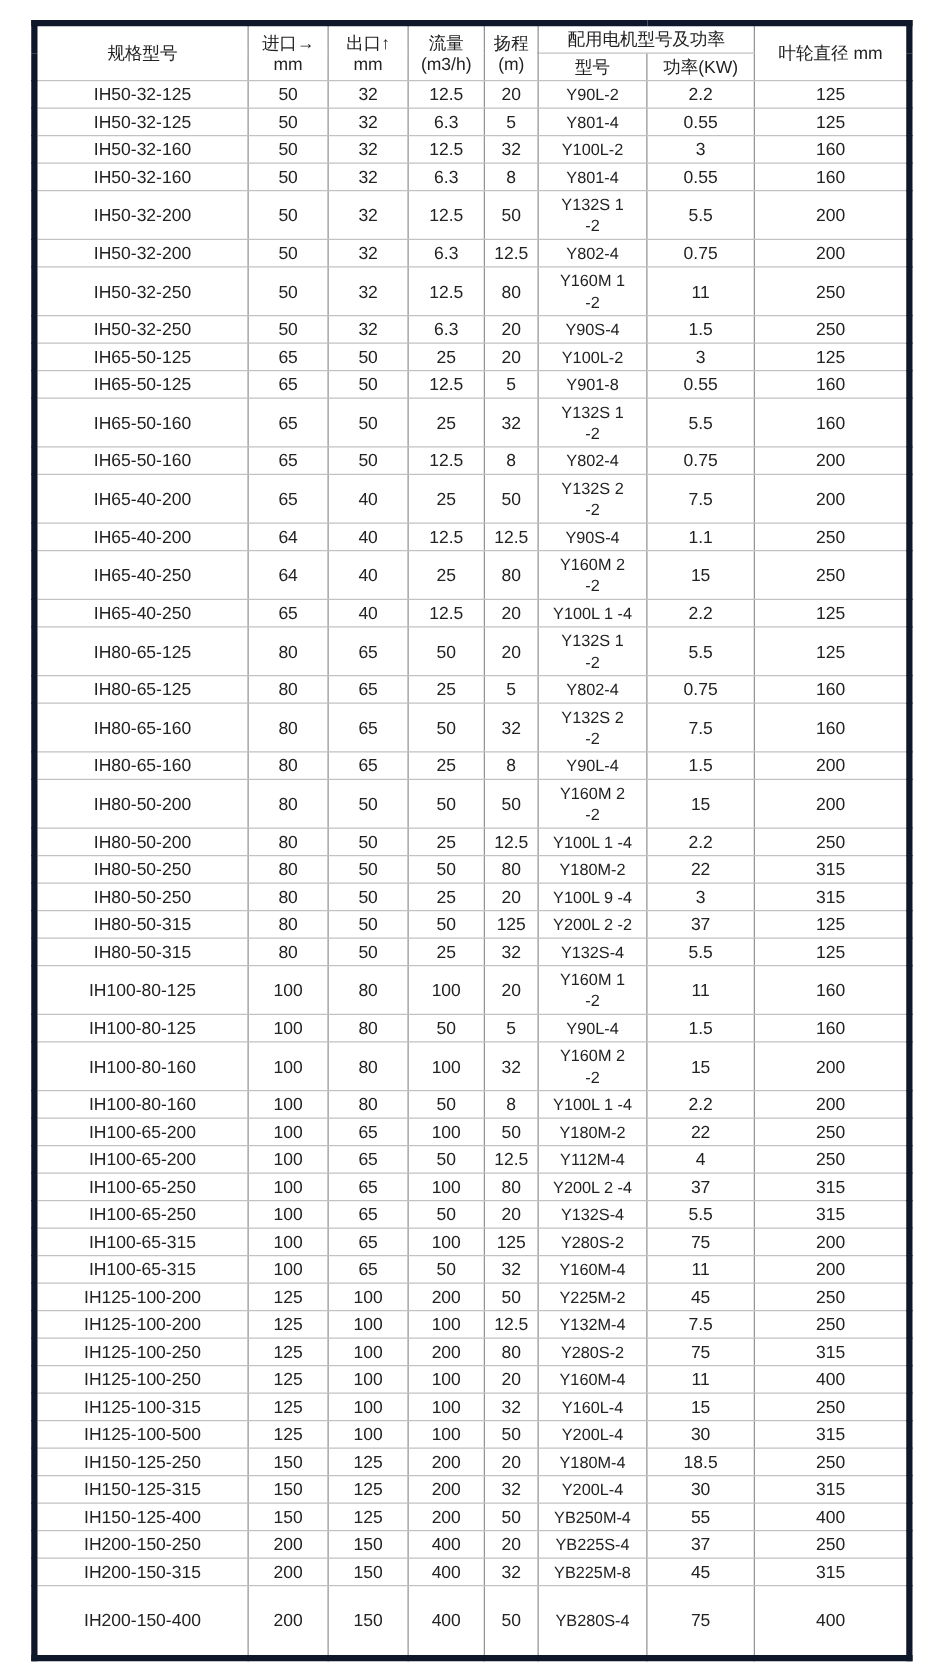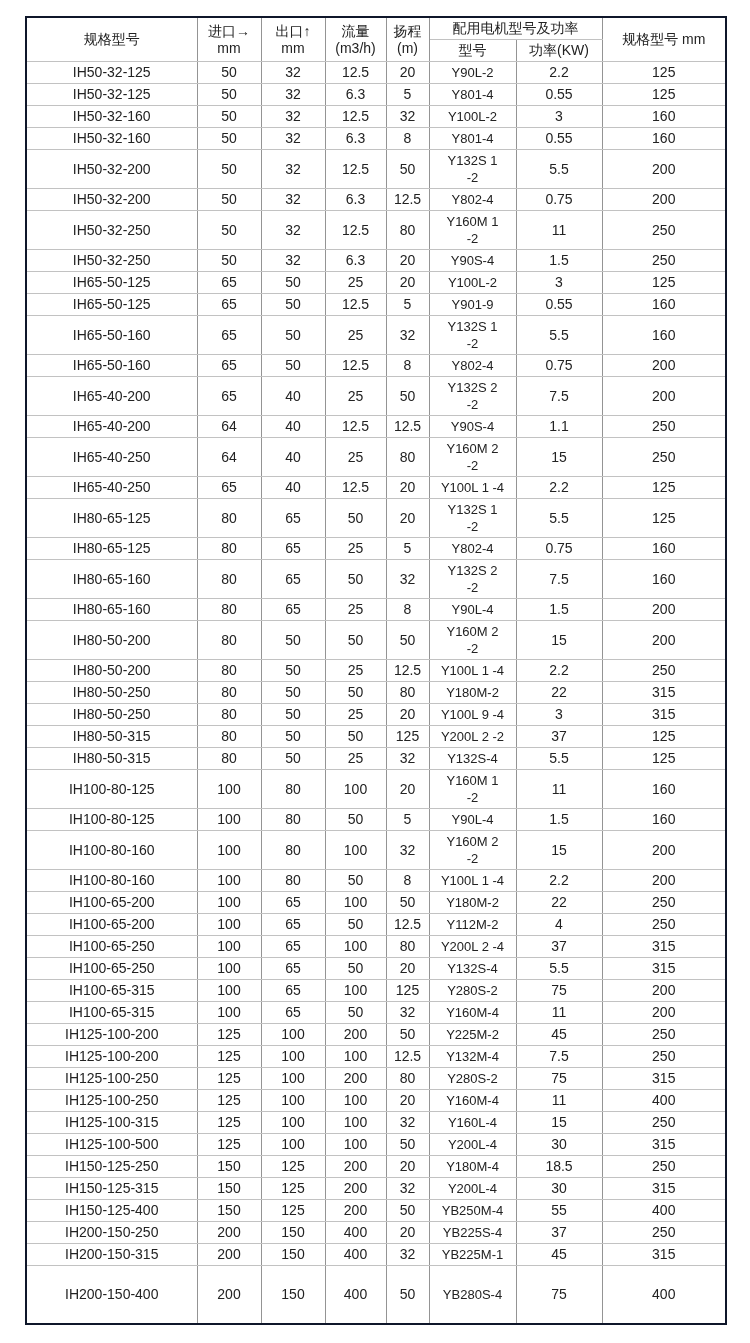--- a/index.html
+++ b/index.html
@@ -30,21 +30,21 @@
     border-top: 1px solid #c2c2c2;
     border-bottom: 1px solid #c2c2c2;
     text-align: center;
     vertical-align: middle;
     font-weight: normal;
     padding: 2px 3px;
     line-height: 17px;
     overflow: hidden;
   }
   table.spec {
-    border: 2px solid #0f172a;
+    border: 5px solid #0f172a;
   }
   table.spec thead th {
     border-top-color: #949494;
   }
   .prewrap { white-space: pre-line; }
   td.cell-model {
     white-space: pre-line;
     font-size: 13px;
     padding-left: 1px;
     padding-right: 1px;
@@ -72,21 +72,21 @@
         <th rowspan="2">规格型号</th>
         <th rowspan="2" class="prewrap">进口→
 mm</th>
         <th rowspan="2" class="prewrap">出口↑
 mm</th>
         <th rowspan="2" class="prewrap">流量
 (m3/h)</th>
         <th rowspan="2" class="prewrap">扬程
 (m)</th>
         <th colspan="2">配用电机型号及功率</th>
-        <th rowspan="2">规格型号 mm</th>
+        <th rowspan="2">叶轮直径 mm</th>
       </tr>
       <tr>
         <th>型号</th>
         <th>功率(KW)</th>
       </tr>
     </thead>
     <tbody id="rows">
         <tr>
           <td class="cell-spec">IH50-32-125</td>
           <td class="cell-inlet">50</td>
@@ -178,21 +178,21 @@
           <td class="cell-model">Y100L-2</td>
           <td class="cell-power">3</td>
           <td class="cell-diameter">125</td>
         </tr>
         <tr>
           <td class="cell-spec">IH65-50-125</td>
           <td class="cell-inlet">65</td>
           <td class="cell-outlet">50</td>
           <td class="cell-flow">12.5</td>
           <td class="cell-head">5</td>
-          <td class="cell-model">Y901-9</td>
+          <td class="cell-model">Y901-8</td>
           <td class="cell-power">0.55</td>
           <td class="cell-diameter">160</td>
         </tr>
         <tr>
           <td class="cell-spec">IH65-50-160</td>
           <td class="cell-inlet">65</td>
           <td class="cell-outlet">50</td>
           <td class="cell-flow">25</td>
           <td class="cell-head">32</td>
           <td class="cell-model">Y132S 1
@@ -406,21 +406,21 @@
           <td class="cell-model">Y180M-2</td>
           <td class="cell-power">22</td>
           <td class="cell-diameter">250</td>
         </tr>
         <tr>
           <td class="cell-spec">IH100-65-200</td>
           <td class="cell-inlet">100</td>
           <td class="cell-outlet">65</td>
           <td class="cell-flow">50</td>
           <td class="cell-head">12.5</td>
-          <td class="cell-model">Y112M-2</td>
+          <td class="cell-model">Y112M-4</td>
           <td class="cell-power">4</td>
           <td class="cell-diameter">250</td>
         </tr>
         <tr>
           <td class="cell-spec">IH100-65-250</td>
           <td class="cell-inlet">100</td>
           <td class="cell-outlet">65</td>
           <td class="cell-flow">100</td>
           <td class="cell-head">80</td>
           <td class="cell-model">Y200L 2 -4</td>
@@ -556,21 +556,21 @@
           <td class="cell-model">YB225S-4</td>
           <td class="cell-power">37</td>
           <td class="cell-diameter">250</td>
         </tr>
         <tr>
           <td class="cell-spec">IH200-150-315</td>
           <td class="cell-inlet">200</td>
           <td class="cell-outlet">150</td>
           <td class="cell-flow">400</td>
           <td class="cell-head">32</td>
-          <td class="cell-model">YB225M-1</td>
+          <td class="cell-model">YB225M-8</td>
           <td class="cell-power">45</td>
           <td class="cell-diameter">315</td>
         </tr>
         <tr class="tall">
           <td class="cell-spec">IH200-150-400</td>
           <td class="cell-inlet">200</td>
           <td class="cell-outlet">150</td>
           <td class="cell-flow">400</td>
           <td class="cell-head">50</td>
           <td class="cell-model">YB280S-4</td>

